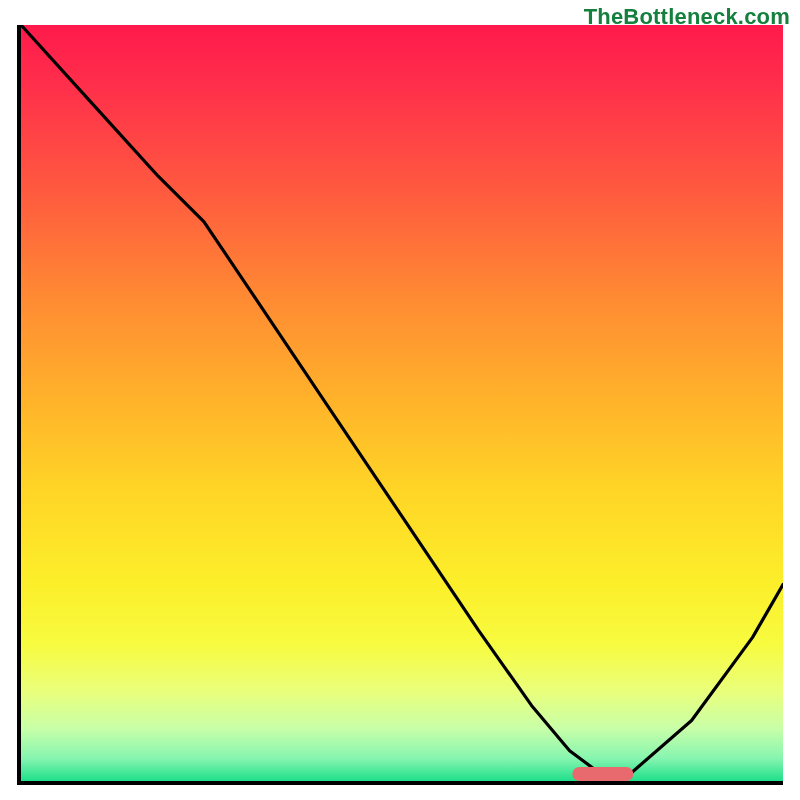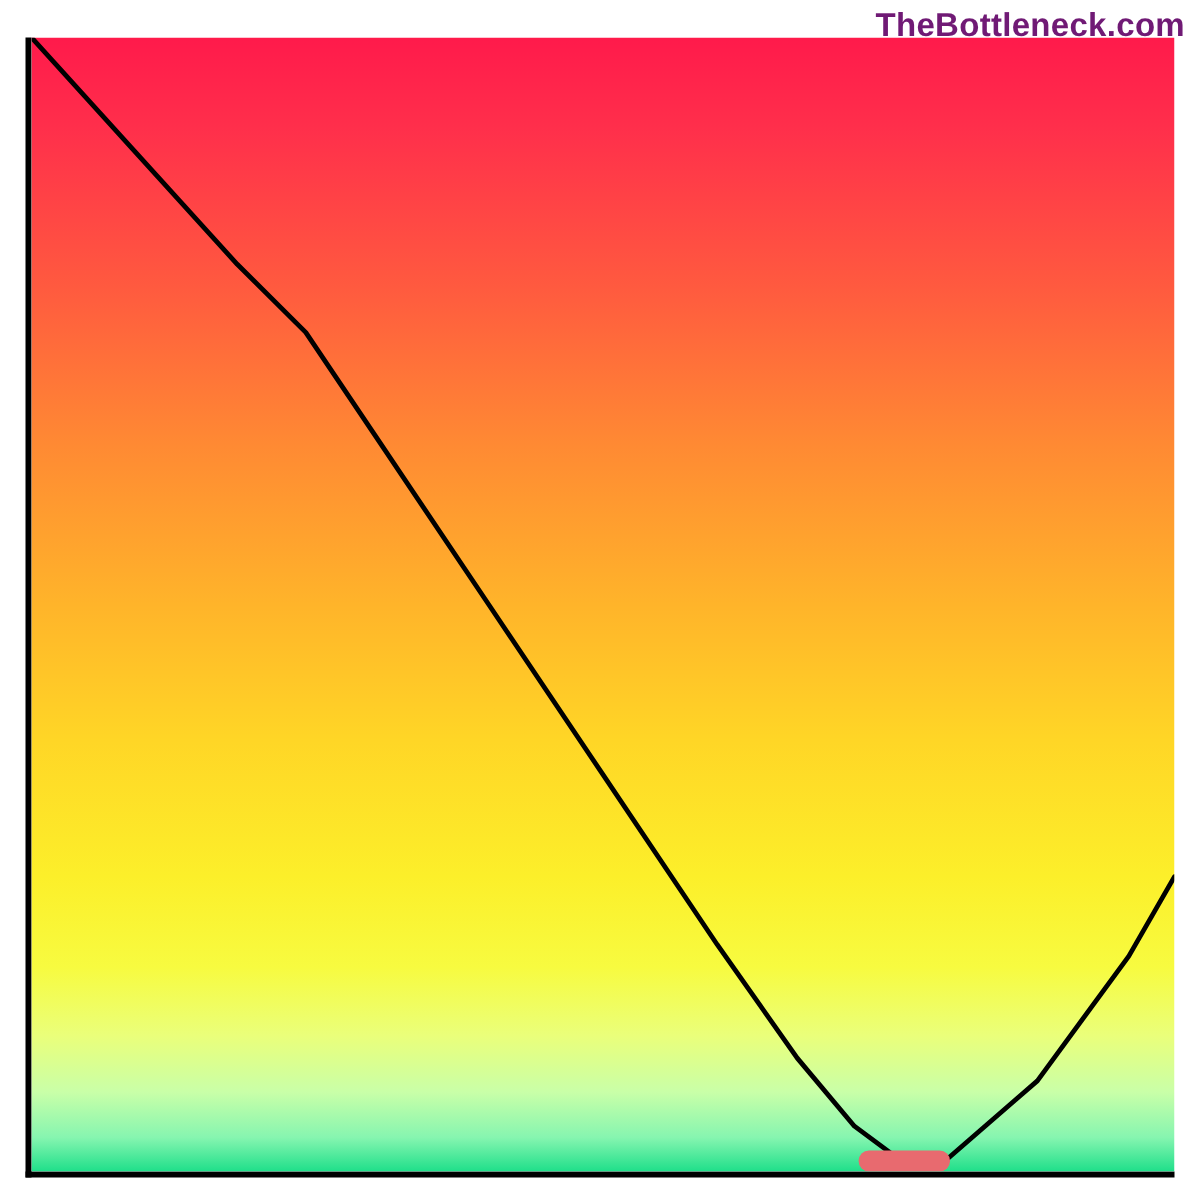--- a/index.html
+++ b/index.html
@@ -15,21 +15,21 @@
     position: relative;
     width: 800px;
     height: 800px;
   }
   .watermark {
     position: absolute;
     top: 4px;
     right: 10px;
     font-size: 22px;
     font-weight: 600;
-    color: #701a75;
+    color: #15803d;
     letter-spacing: 0.2px;
     z-index: 3;
     text-align: center;
   }
   .plot-frame {
     position: absolute;
     left: 17px;
     top: 25px;
     width: 766px;
     height: 760px;

